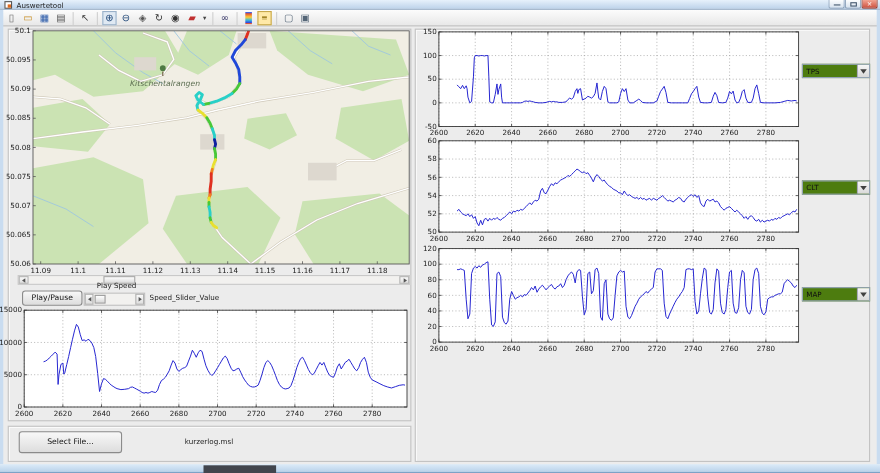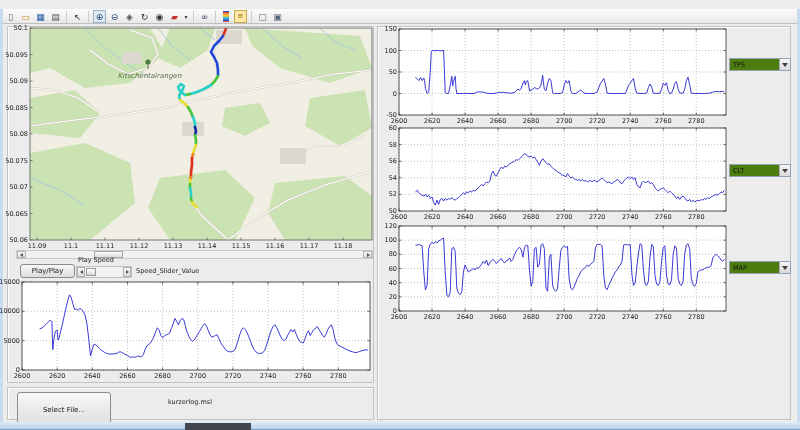--- a/index.html
+++ b/index.html
@@ -38,23 +38,23 @@
   .tbsep{display:inline-block;width:1px;height:12px;background:#cfcfcf;margin:0 3px;}
   
   .panel{position:absolute;border:1px solid #c3c3c3;box-shadow:inset 1px 1px 0 #fbfbfb;background:#ececec;}
   .p-left{left:7px;top:26px;width:367px;height:357px;}
   .p-file{left:7px;top:387px;width:367px;height:33px;}
   .p-right{left:377px;top:26px;width:414px;height:394px;}
   
   .btn{position:absolute;background:linear-gradient(#f8f8f8,#dddddd);border:1px solid #8b8b8b;
     border-radius:3px;font-size:7px;color:#111;text-align:center;padding:0;font-family:"DejaVu Sans",sans-serif;}
   .btn.play{left:20px;top:264px;width:55px;height:14px;}
-  .btn.selfile{left:17px;top:392px;width:94px;height:36px;}
+  .btn.selfile{left:17px;top:392px;width:94px;height:20px;}
   .lbl{position:absolute;font-size:6.5px;color:#222;}
-  .lbl.play-speed{left:78px;top:256px;width:46px;text-align:left;}
+  .lbl.play-speed{left:78px;top:256px;width:46px;text-align:right;}
   .lbl.slider-val{left:136px;top:267px;}
   .lbl.time-val{left:215px;top:259px;width:60px;text-align:center;margin-top:23px;}
   .lbl.filename{left:150px;top:398px;width:80px;text-align:center;}
   
   .scrollbar{position:absolute;left:16px;top:250px;width:357px;height:9px;background:#f2f1ef;border:1px solid #c9c9c9;}
   .sb-btn{position:absolute;top:0;width:9px;height:7px;background:linear-gradient(#fafafa,#dedede);border:1px solid #b5b5b5;}
   .sb-btn.left{left:0;} .sb-btn.right{right:0;}
   .sb-btn i{position:absolute;top:1px;width:0;height:0;border-top:2px solid transparent;border-bottom:2px solid transparent;}
   .sb-btn.left i{left:2px;border-right:3px solid #555;}
   .sb-btn.right i{left:3px;border-left:3px solid #555;}
@@ -84,20 +84,33 @@
   #c-tps{left:378px;top:24px;}
   #c-clt{left:378px;top:123px;}
   #c-sig-map{left:378px;top:221px;}
   svg text{font-family:"DejaVu Sans",sans-serif;}
 </style>
 </head>
 <body>
 
 <div class="window">
 
+  <div class="titlebar">
+    <span class="app-icon">
+        <i></i>
+      </span>
+    <span class="title">Auswertetool</span>
+    <span class="winbtn min">
+        <i></i>
+      </span>
+    <span class="winbtn max">
+        <i></i>
+      </span>
+    <span class="winbtn close">×</span>
+  </div>
 
   <div class="toolbar" id="toolbar">
       <span class="tbi" style="color: rgb(102, 102, 102);">▯</span>
       <span class="tbi" style="color: rgb(200, 144, 40);">▭</span>
       <span class="tbi" style="color: rgb(40, 88, 168);">▦</span>
       <span class="tbi" style="color: rgb(85, 85, 85);">▤</span>
       <span class="tbsep"></span>
       <span class="tbi" style="color: rgb(51, 51, 51);">↖</span>
       <span class="tbsep"></span>
       <span class="tbi active" style="color: rgb(35, 74, 122);">⊕</span>
@@ -233,21 +246,21 @@
   <div class="scrollbar">
     <span class="sb-btn left">
         <i></i>
       </span>
     <span class="sb-thumb"></span>
     <span class="sb-btn right">
         <i></i>
       </span>
   </div>
 
-  <button class="btn play">Play/Play</button>
+  <button class="btn play">Play/Pause</button>
   <div class="lbl play-speed">Play Speed</div>
   <div class="slider">
     <span class="sl-btn left">
         <i></i>
       </span>
     <span class="sl-thumb"></span>
     <span class="sl-btn right">
         <i></i>
       </span>
   </div>

